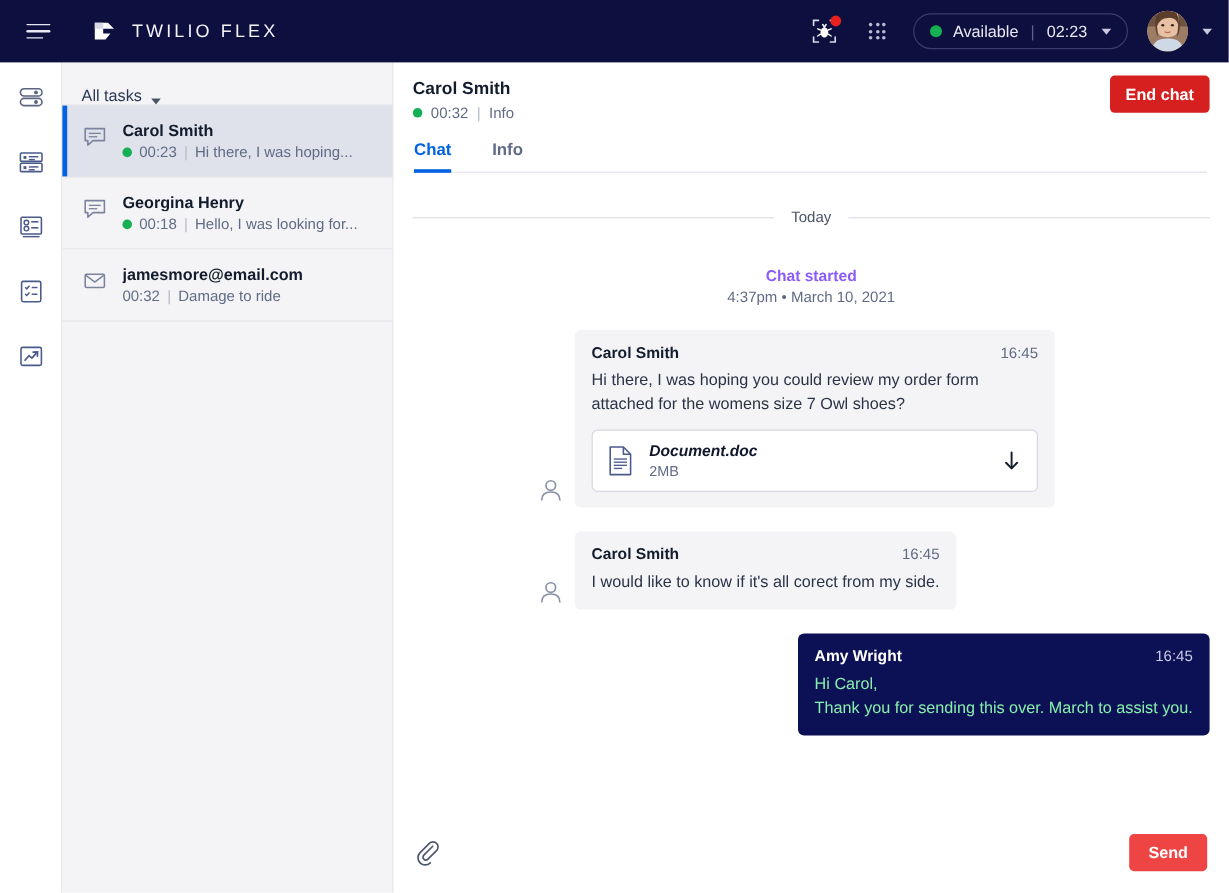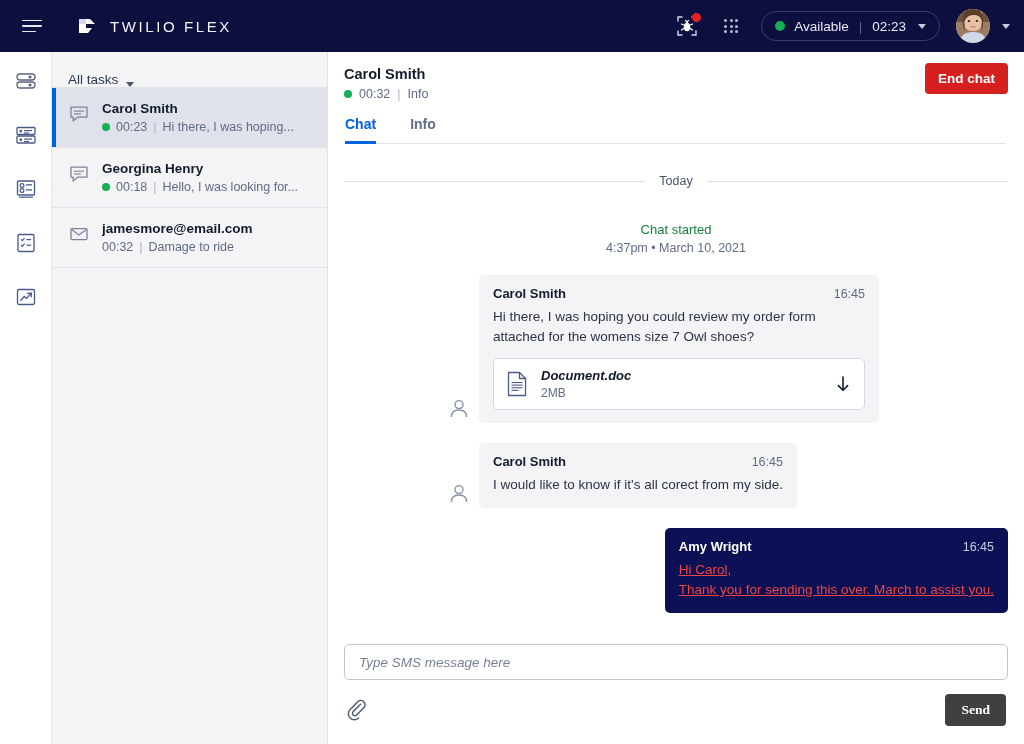--- a/index.html
+++ b/index.html
@@ -136,38 +136,38 @@
   }
   .tab.active { color: #0263e0; border-bottom-color: #0263e0; }
 
   
   .messages { flex: 1; overflow: hidden; padding: 0 16px; display: flex; flex-direction: column; }
   .day-divider { display: flex; align-items: center; gap: 14px; margin-top: 30px; }
   .day-divider .line { flex: 1; height: 1px; background: #dcdee6; }
   .day-divider .label { font-size: 12.5px; color: #4a5568; }
 
   .chat-started { text-align: center; margin-top: 34px; }
-  .chat-started .t1 { font-size: 13px; font-weight: normal; color: #15803d; }
+  .chat-started .t1 { font-size: 13px; font-weight: bold; color: #8b5cf6; }
   .chat-started .t2 { font-size: 12.5px; color: #606b85; margin-top: 4px; }
 
   .msg-row { display: flex; align-items: flex-end; gap: 9px; margin-top: 20px; }
   .msg-row.inbound { justify-content: flex-start; padding-left: 104px; }
   .msg-row.outbound { justify-content: flex-end; }
   .msg-avatar { width: 22px; height: 22px; flex-shrink: 0; margin-bottom: 4px; }
 
   .bubble { border-radius: 5px; padding: 11px 14px 13px 14px; max-width: 400px; }
   .bubble.inbound { background: #f4f4f6; }
   .bubble.outbound { background: #0c1054; color: #ffffff; }
   .bubble-head { display: flex; align-items: baseline; gap: 22px; margin-bottom: 6px; }
   .bubble-author { font-size: 13px; font-weight: bold; color: #121c2d; }
   .bubble-time { font-size: 12.5px; color: #606b85; margin-left: auto; }
   .bubble.outbound .bubble-author { color: #ffffff; }
   .bubble.outbound .bubble-time { color: #c9cbe4; }
   .bubble-text { font-size: 13.5px; line-height: 20px; color: #2b3347; }
-  .bubble.outbound .bubble-text { color: #ef4444; text-decoration: underline; }
+  .bubble.outbound .bubble-text { color: #86efac; }
 
   .attachment {
     margin-top: 11px; background: #ffffff; border: 1px solid #d5d8e2; border-radius: 5px;
     display: flex; align-items: center; gap: 13px; padding: 9px 12px; cursor: pointer;
     min-width: 372px;
   }
   .att-icon { width: 22px; height: 26px; flex-shrink: 0; }
   .att-meta { flex: 1; min-width: 0; }
   .att-name { font-size: 13px; font-weight: bold; color: #0f172a; font-style: italic; }
   .att-size { font-size: 12px; color: #606b85; margin-top: 3px; }
@@ -180,23 +180,23 @@
     display: flex; align-items: center; padding: 0 14px; background: #fff;
   }
   .composer-input {
     border: none; outline: none; width: 100%; font-size: 13.5px;
     font-family: "Liberation Sans", sans-serif; color: #121c2d; background: transparent;
   }
   .composer-input::placeholder { color: #767f96; font-style: italic; }
   .composer-actions { display: flex; align-items: center; margin-top: 14px; padding: 0 2px; }
   .attach-btn { width: 22px; height: 22px; cursor: pointer; }
   .send-btn {
-    margin-left: auto; background: #404040; color: #fff; border: none; border-radius: 4px;
+    margin-left: auto; background: #ef4444; color: #fff; border: none; border-radius: 4px;
     font-size: 13.5px; font-weight: bold; padding: 8px 16px; cursor: pointer;
-    font-family: Liberation Serif, serif;
+    font-family: Liberation Sans, sans-serif;
   }
 </style>
 </head>
 <body>
 
 <div class="app">
 
   <div class="topbar">
     <div class="hamburger">
       <span></span>
@@ -502,23 +502,20 @@
               <span class="bubble-time">16:45</span>
             </div>
             <div class="bubble-text">Hi Carol,</div>
             <div class="bubble-text">Thank you for sending this over. March to assist you.</div>
           </div>
         </div>
 
       </div>
 
       <div class="composer">
-        <div class="composer-box">
-          <input class="composer-input" type="text" placeholder="Type SMS message here" style="">
-        </div>
         <div class="composer-actions">
           <span class="attach-btn">
             <svg width="22" height="22" viewBox="0 0 22 22">
               <path d="M15.6 7.2 L8.2 14.6 a2.4 2.4 0 0 0 3.4 3.4 l7.2-7.2 a4.2 4.2 0 0 0-6-6 L5.1 12.5 a6 6 0 0 0 8.5 8.5" transform="translate(-1,-2)" fill="none" stroke="#4c566e" stroke-width="1.4" stroke-linecap="round"></path>
             </svg>
           </span>
           <button class="send-btn">Send</button>
         </div>
       </div>
 

